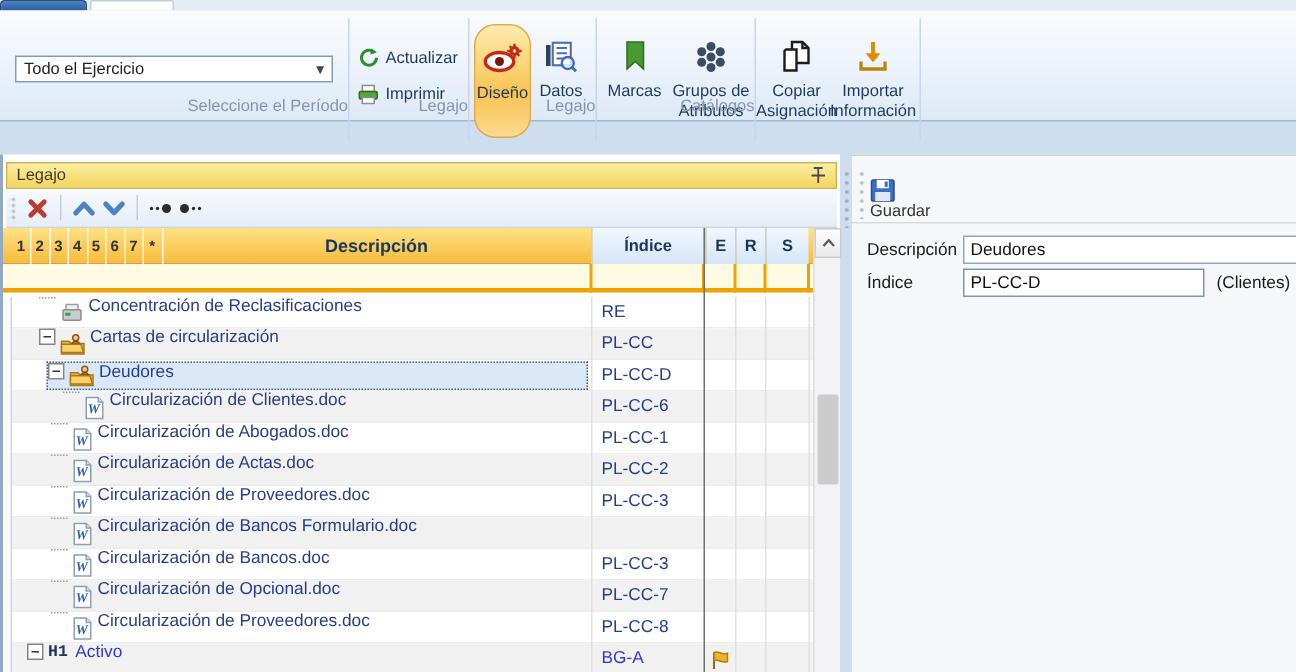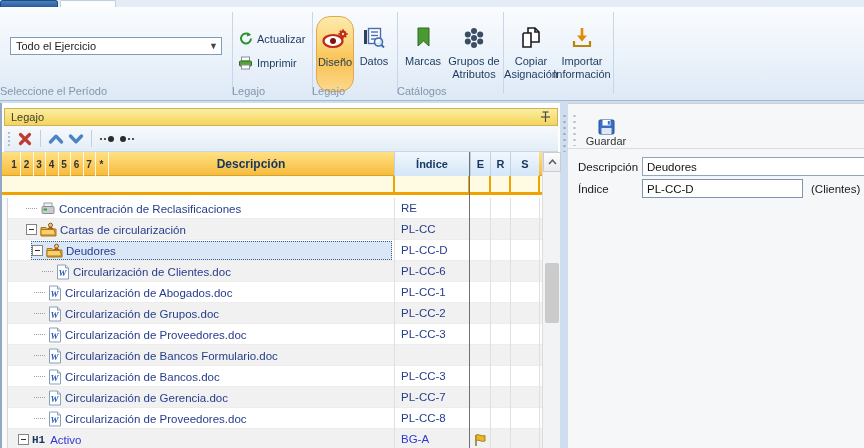--- a/index.html
+++ b/index.html
@@ -6,23 +6,23 @@
   html,body{width:864px;height:448px;overflow:hidden}
   body{font-family:"Liberation Sans",sans-serif;background:#cfdeef}
   .stage{position:relative;width:864px;height:448px;overflow:hidden}
 
   
   .tabstrip{position:absolute;left:0;top:0;width:864px;height:7px;background:#e4ecf5}
   .tab-file{position:absolute;left:0;top:0;width:58px;height:7px;background:linear-gradient(#4a80bd,#2a5d9e);border:1px solid #1f4c86;border-bottom:none;border-radius:3px 3px 0 0}
   .tab-active{position:absolute;left:60px;top:0;width:56px;height:7px;background:#fbfdfe;border:1px solid #c2cedd;border-bottom:none;border-radius:2px 2px 0 0}
 
   
-  .ribbon{position:absolute;left:0;top:7px;width:864px;height:94px;background:linear-gradient(#fafcfe 0%,#eef4fb 45%,#dde9f6 100%);border-bottom:1px solid #a3b8d1}
+  .ribbon{position:absolute;left:0;top:7px;width:864px;height:74px;background:linear-gradient(#fafcfe 0%,#eef4fb 45%,#dde9f6 100%);border-bottom:1px solid #a3b8d1}
   .rsep{position:absolute;top:5px;height:82px;width:1px;background:#c7d6e8}
-  .rgroup-label{position:absolute;bottom:3px;font-size:11px;color:#8595ac;text-align:left;white-space:nowrap}
+  .rgroup-label{position:absolute;bottom:3px;font-size:11px;color:#8595ac;text-align:right;white-space:nowrap}
   .combo{position:absolute;left:10px;top:30px;width:212px;height:18px;background:#fff;border:1px solid #7f9db9;font-size:11px;color:#222;display:flex;align-items:center}
   .combo .cval{flex:1;padding-left:5px;white-space:nowrap;overflow:hidden}
   .combo .carr{width:15px;text-align:center;color:#444;font-size:9px}
   .small-btn{position:absolute;display:flex;align-items:center;gap:4px;font-size:11px;color:#1c3a5e;white-space:nowrap;cursor:default}
   .big-btn{position:absolute;top:9px;height:76px;display:flex;flex-direction:column;align-items:center;padding-top:5px;font-size:11px;line-height:13px;color:#1c3a5e;text-align:center;cursor:default}
   .big-btn .bicon{height:34px;display:flex;align-items:center;justify-content:center}
   .big-btn.selected{background:linear-gradient(#fdeaaf,#fbd271 40%,#f9c254 60%,#fcd98d);border:1px solid #e0a84a;border-radius:14px}
   .blabel{white-space:normal}
 
   
@@ -42,21 +42,21 @@
   .hblue{position:absolute;top:0;height:24px;background:linear-gradient(#f2f7fd,#d4e6f8);border-left:1px solid #bed2e6;display:flex;align-items:center;justify-content:center;font-size:11px;font-weight:bold;color:#17365f}
   .gfilter{position:absolute;left:0;top:24px;width:540px;height:19px;background:#fffbe3;border-bottom:3px solid #f0a200}
   .fline{position:absolute;top:24px;height:19px;width:2px;background:#f0a200}
   .vline{position:absolute;top:0;bottom:0;width:1px;background:#e0e0e0}
   .vdark{position:absolute;left:467px;top:0;bottom:0;width:1px;background:#707070;z-index:6}
   .indstrip{position:absolute;left:0;top:0;bottom:0;width:6px;background:#fafafa;border-right:1px solid #d5d5d5}
   .rows{position:absolute;left:0;top:46px;width:540px;height:250px;overflow:hidden}
   .grow{position:absolute;left:0;width:540px;height:21px;border-bottom:1px solid #ededed;background:#fff}
   .grow.alt{background:#f1f1f1}
   .cell-desc{position:absolute;left:6px;top:0;width:386px;height:21px}
-  .desc-inner{position:absolute;top:0;bottom:0;display:flex;align-items:center;gap:3px;white-space:nowrap}
+  .desc-inner{position:absolute;top:0;bottom:0;display:flex;gap:3px;white-space:nowrap}
   .desc-inner.selwrap{background:#d9e7f7;border:1px dotted #3f6086;right:2px;top:1px;bottom:1px}
   .rlabel{font-size:11.5px;color:#263d8c}
   .grow.acc .rlabel,.grow.acc .cell-idx{color:#3138cf}
   .cell-idx{position:absolute;left:392px;top:0;width:75px;height:21px;line-height:21px;padding-left:7px;font-size:11.5px;color:#263d8c}
   .cell-e{position:absolute;left:468px;top:0;width:20px;height:21px;display:flex;align-items:center;justify-content:center}
   .expbox{width:11px;height:11px;min-width:11px;background:#fff;border:1px solid #848484;display:flex;align-items:center;justify-content:center}
   .expbox .minus{width:5px;height:1px;background:#333}
   .leafdots{width:11px;min-width:11px;height:0;border-bottom:1px dotted #98a0a8}
   .ticon{display:flex;align-items:center}
   .h1badge{font-family:Liberation Mono, monospace;font-weight:bold;font-size:11px;color:#1c355e;margin-right:2px}
@@ -64,21 +64,21 @@
   .vscroll{position:absolute;left:540px;top:0;width:18px;height:296px;background:#f2f3f5;border-left:1px solid #dcdcdc}
   .vs-btn{position:absolute;left:0;top:0;width:18px;height:20px;background:linear-gradient(#fdfdfd,#e8eaed);border:1px solid #c9ccd2;display:flex;align-items:center;justify-content:center}
   .vs-thumb{position:absolute;left:2px;top:111px;width:14px;height:60px;background:#cbcbcb;border-radius:2px}
 
   
   .split-grip{position:absolute;left:561px;top:112px;width:5px;height:40px;background-image:radial-gradient(#9aa7b5 1px,transparent 1.2px);background-size:5px 6px;background-position:1px 1px}
 
   
   .right-panel{position:absolute;left:568px;top:103px;width:296px;height:345px;background:#f6f7f8;border-top:1px solid #cfcfcf}
   .rp-grip{position:absolute;left:3px;top:8px;width:5px;height:34px;background-image:radial-gradient(#b6bcc4 1px,transparent 1.2px);background-size:5px 6px;background-position:1px 1px}
-  .save-btn{position:absolute;left:12px;top:2px;width:52px;height:41px;display:flex;flex-direction:column;align-items:center;justify-content:flex-end;font-size:11px;color:#333;cursor:default}
+  .save-btn{position:absolute;left:12px;top:2px;width:52px;height:41px;display:flex;flex-direction:column;justify-content:flex-end;font-size:11px;color:#333;cursor:default}
   .rp-sep{position:absolute;left:0;top:44px;width:296px;height:1px;background:#dcdcdc}
   .frm-label{position:absolute;left:10px;font-size:11.5px;color:#1a1a1a}
   .inp{position:absolute;height:19px;border:1px solid #93a5b8;background:#fff;font-family:"Liberation Sans",sans-serif;font-size:11.5px;color:#111;padding:0 4px}
   .hint{position:absolute;font-size:11.5px;color:#1a1a1a}
 </style>
 </head>
 <body>
 
 <div class="stage">
 
@@ -379,21 +379,21 @@
             <div class="cell-desc">
               <div class="desc-inner" style="left:26px">
                 <span class="leafdots"></span>
                 <span class="ticon">
                   <svg width="14" height="16" viewBox="0 0 14 16">
                     <path d="M1.5 1 h8 l3 3 v11 h-11 z" fill="#fff" stroke="#8aa0b8"></path>
                     <path d="M9.5 1 v3 h3" fill="#d6e4f2" stroke="#8aa0b8"></path>
                     <text x="2.5" y="11.5" font-family="Liberation Serif,serif" font-style="italic" font-weight="bold" font-size="9" fill="#2b5bb8">W</text>
                   </svg>
                 </span>
-                <span class="rlabel">Circularización de Grupos.doc</span>
+                <span class="rlabel">Circularización de Actas.doc</span>
               </div>
             </div>
             <div class="cell-idx">PL-CC-2</div>
             <div class="cell-e"></div>
           </div>
           <div class="grow" style="top: 126px;">
             <div class="cell-desc">
               <div class="desc-inner" style="left:26px">
                 <span class="leafdots"></span>
                 <span class="ticon">
@@ -446,21 +446,21 @@
             <div class="cell-desc">
               <div class="desc-inner" style="left:26px">
                 <span class="leafdots"></span>
                 <span class="ticon">
                   <svg width="14" height="16" viewBox="0 0 14 16">
                     <path d="M1.5 1 h8 l3 3 v11 h-11 z" fill="#fff" stroke="#8aa0b8"></path>
                     <path d="M9.5 1 v3 h3" fill="#d6e4f2" stroke="#8aa0b8"></path>
                     <text x="2.5" y="11.5" font-family="Liberation Serif,serif" font-style="italic" font-weight="bold" font-size="9" fill="#2b5bb8">W</text>
                   </svg>
                 </span>
-                <span class="rlabel">Circularización de Gerencia.doc</span>
+                <span class="rlabel">Circularización de Opcional.doc</span>
               </div>
             </div>
             <div class="cell-idx">PL-CC-7</div>
             <div class="cell-e"></div>
           </div>
           <div class="grow" style="top: 210px;">
             <div class="cell-desc">
               <div class="desc-inner" style="left:26px">
                 <span class="leafdots"></span>
                 <span class="ticon">

